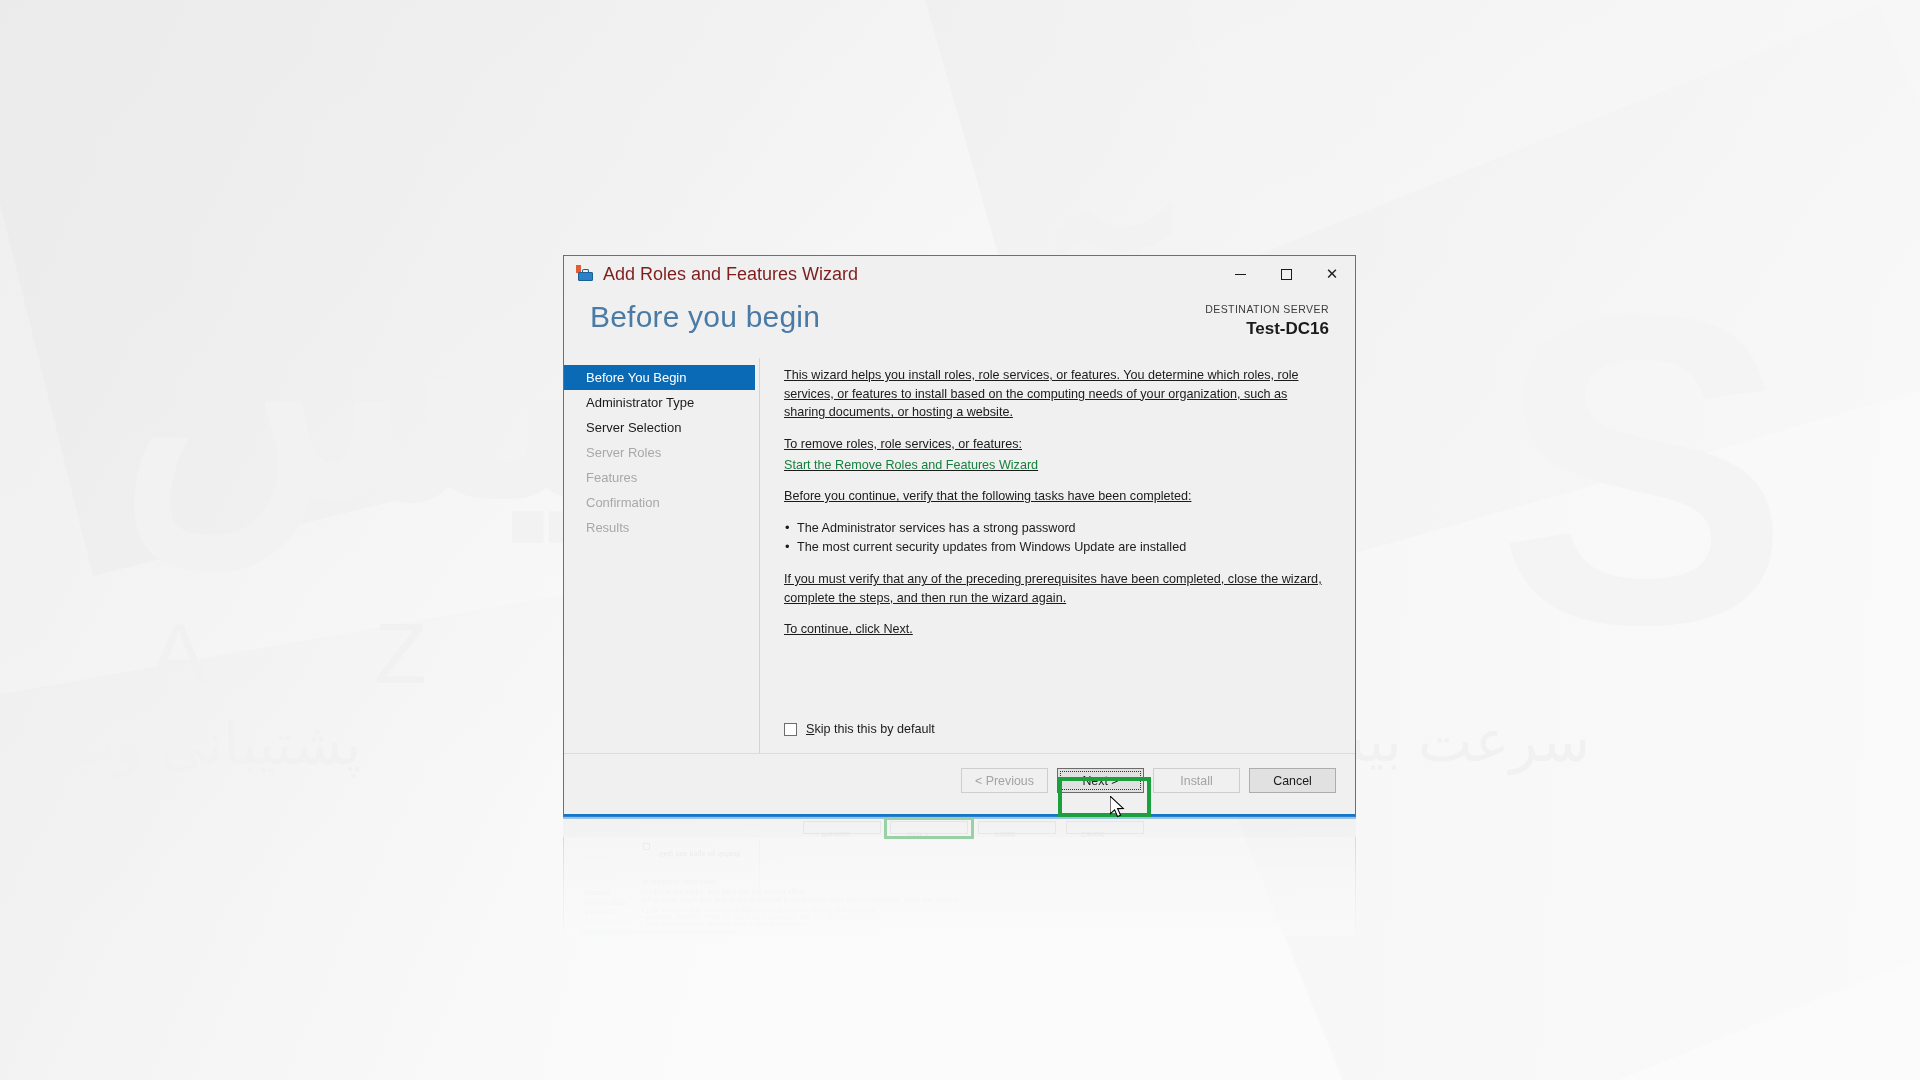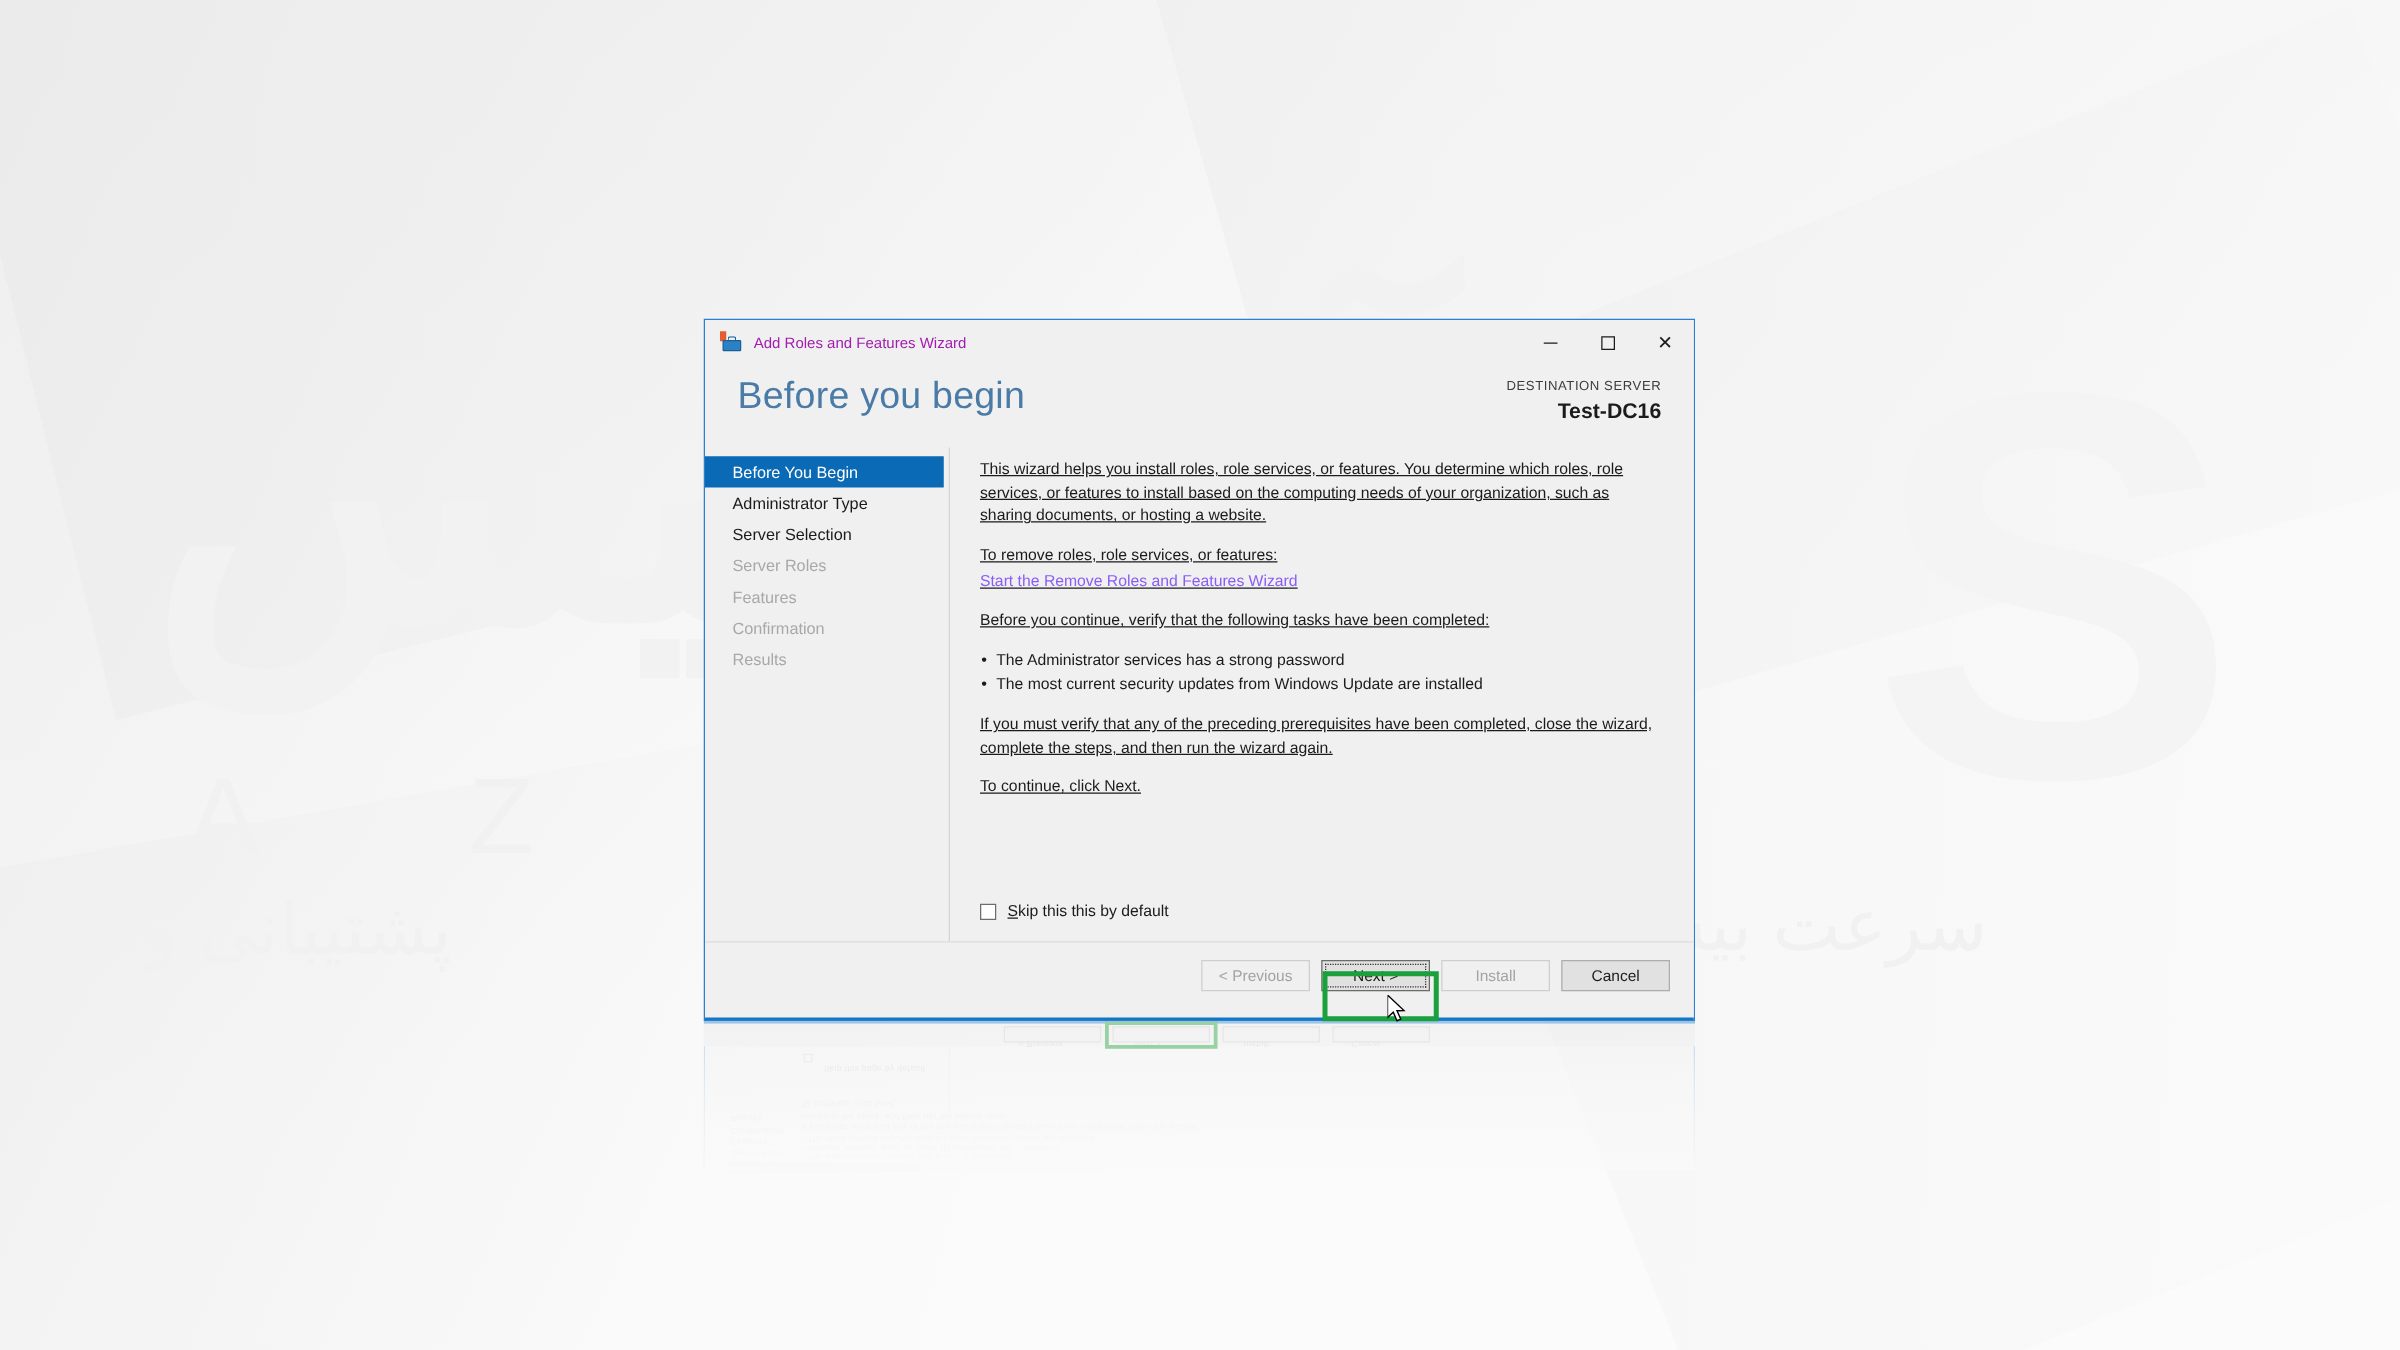--- a/index.html
+++ b/index.html
@@ -115,22 +115,22 @@
     border-bottom: none;
     border-radius: 2px 2px 0 0;
   }
   .title-icon .tb-flag {
     position: absolute; left: 0px; top: 0px;
     width: 5px; height: 8px;
     background: #e25d33;
   }
   .title-text {
     margin-left: 9px;
-    font-size: 12px;
-    color: #a21caf;
+    font-size: 18px;
+    color: #7f1d1d;
   }
   .winbtns {
     position: absolute; right: 0; top: 0;
     height: 36px; display: flex;
   }
   .winbtn {
     width: 46px; height: 36px;
     display: flex; align-items: center; justify-content: center;
     color: #1b1b1b;
     cursor: default;
@@ -205,21 +205,21 @@
     flex: 1 1 auto;
     padding: 8px 26px 0 24px;
     font-size: 12.6px;
     color: #1b1b1b;
     line-height: 1.48;
     position: relative;
   }
   .content p { margin: 0 0 13px 0; text-decoration: underline; }
   .content p.tight { margin-bottom: 2px; }
   .content a.link {
-    color: #8b5cf6;
+    color: #15803d;
     text-decoration: none;
     cursor: pointer;
   }
   .bullets { margin: 0 0 13px 0; padding: 0; list-style: none; }
   .bullets li {
     position: relative;
     padding-left: 13px;
     line-height: 1.52;
   }
   .bullets li::before {

